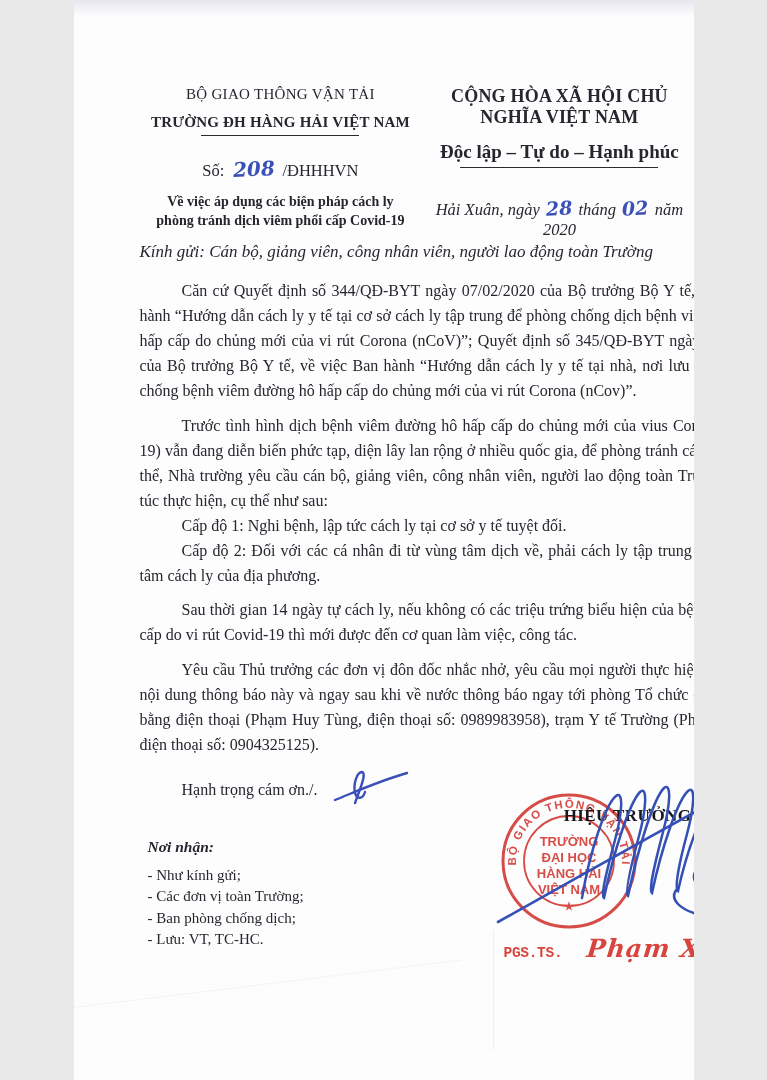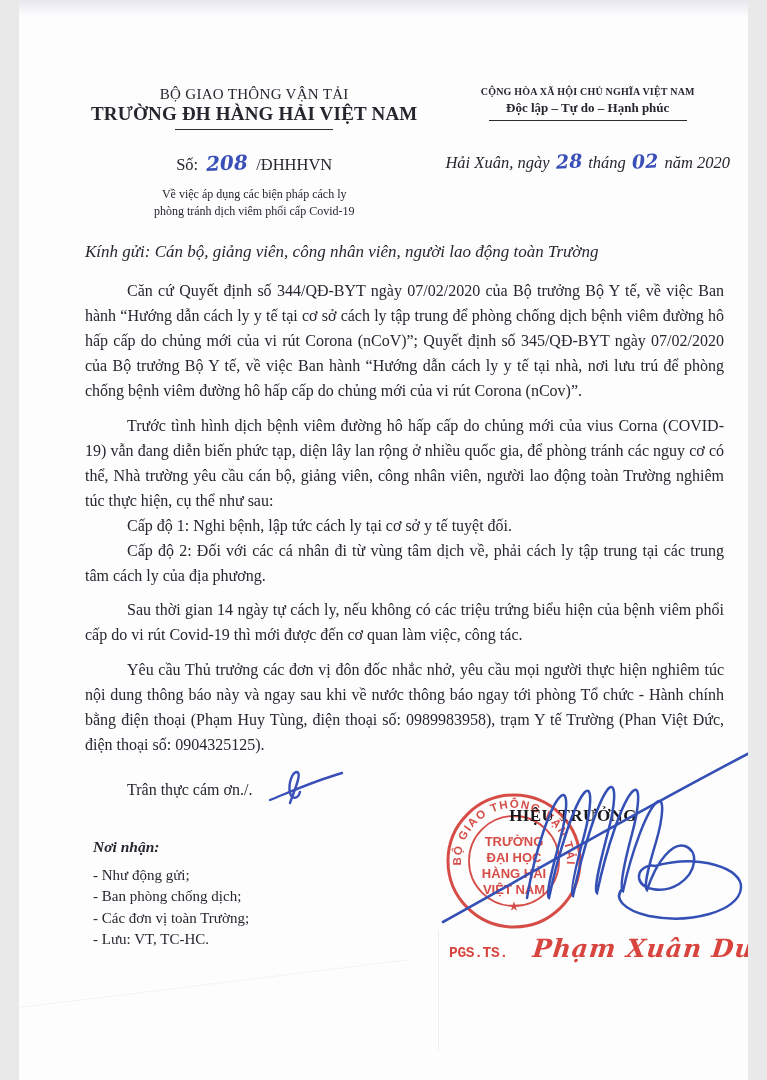--- a/index.html
+++ b/index.html
@@ -1,17 +1,17 @@
 <!DOCTYPE html>
 <html><head>
 <meta charset="utf-8">
 <style>
   html,body { margin:0; padding:0; background:#e9e9ea; }
   .page {
-    position:relative; width:729px; height:1080px; margin:0 auto;
+    position:relative; width:620px; height:1080px; margin:0 auto;
     background:#fdfdfe; overflow:hidden;
     font-family:"Liberation Serif", serif; color:#26262e;
   }
   .scan-shade-top{
     position:absolute; top:0; left:0; right:0; height:16px;
     background:linear-gradient(to bottom, rgba(176,176,198,0.30), rgba(255,255,255,0));
     pointer-events:none;
   }
   .fold-line-v{
     position:absolute; left:419px; top:930px; width:1px; height:120px;
@@ -20,26 +20,26 @@
   .fold-line-d{
     position:absolute; left:-30px; top:985px; width:420px; height:1px;
     background:rgba(120,120,140,0.07); transform:rotate(-7deg); pointer-events:none;
   }
 
   
   .header{ position:absolute; top:86px; left:0; width:100%; display:flex; }
   .hcol-left{ width:348px; margin-left:62px; text-align:center; }
   .hcol-right{ width:322px; text-align:center; }
   .ministry{ font-size:15px; letter-spacing:0.3px; }
-  .university{ font-size:19px; font-weight:bold; letter-spacing:0.2px; margin-top:0; }
+  .university{ font-size:15px; font-weight:bold; letter-spacing:0.2px; margin-top:11px; }
   .rule-left{ width:158px; border-bottom:1.6px solid #2a2a32; margin:4px auto 0; }
   .doc-number{ margin-top:23px; font-size:16.5px; }
-  .subject{ margin-top:11px; font-size:12px; line-height:1.38; }
-  .national1{ font-size:10px; font-weight:bold; letter-spacing:0.2px; }
-  .national2{ font-size:13px; font-weight:bold; margin-top:3px; }
+  .subject{ margin-top:11px; font-size:14px; line-height:1.38;font-weight:bold; }
+  .national1{ font-size:18px; font-weight:bold; letter-spacing:0.2px; }
+  .national2{ font-size:19px; font-weight:bold; margin-top:13px; }
   .rule-right{ width:198px; border-bottom:1.6px solid #2a2a32; margin:4px auto 0; }
   .place-date{ margin-top:31px; font-style:italic; font-size:16.5px; }
   .hw{
     font-family:"DejaVu Serif", serif; font-style:italic; font-weight:700;
     color:#3a4fb8; display:inline-block; transform:rotate(-3deg);
     font-size:19px; line-height:1; padding:0 2px;
   }
   .hw-num{ font-size:20px; margin:0 2px; }
 
   
@@ -111,33 +111,33 @@
 
   <div class="content">
     <div class="salutation">Kính gửi: Cán bộ, giảng viên, công nhân viên, người lao động toàn Trường</div>
     <p>Căn cứ Quyết định số 344/QĐ-BYT ngày 07/02/2020  của Bộ trưởng Bộ Y tế, về việc Ban hành “Hướng dẫn cách ly y tế tại cơ sở cách ly tập trung để phòng chống dịch bệnh viêm đường hô hấp cấp do chủng mới của vi rút Corona (nCoV)”; Quyết định số 345/QĐ-BYT ngày 07/02/2020  của Bộ trưởng Bộ Y tế, về việc Ban hành “Hướng dẫn cách ly y tế tại nhà, nơi lưu trú để phòng chống bệnh viêm đường hô hấp cấp do chủng mới của vi rút Corona (nCov)”.</p>
     <p class="sp">Trước tình hình dịch bệnh viêm đường hô hấp cấp do chủng mới của vius Corna (COVID-19) vẫn đang diễn biến phức tạp, diện lây lan rộng ở nhiều quốc gia, để phòng tránh các nguy cơ có thể, Nhà trường yêu cầu cán bộ, giảng viên, công nhân viên, người lao động toàn Trường nghiêm túc thực hiện, cụ thể như sau:</p>
     <p>Cấp độ 1: Nghi bệnh, lập tức cách ly tại cơ sở y tế tuyệt đối.</p>
     <p>Cấp độ 2: Đối với các cá nhân đi từ vùng tâm dịch về, phải cách ly tập trung tại các trung tâm cách ly của địa phương.</p>
     <p class="sp">Sau thời gian 14 ngày tự cách ly, nếu không có các triệu trứng biểu hiện của bệnh viêm phổi cấp do vi rút Covid-19 thì mới được đến cơ quan làm việc, công tác.</p>
     <p class="sp">Yêu cầu Thủ trưởng các đơn vị đôn đốc nhắc nhở, yêu cầu mọi người thực hiện nghiêm túc nội dung thông báo này và ngay sau khi về nước thông báo ngay tới phòng Tổ chức - Hành chính bằng điện thoại (Phạm Huy Tùng, điện thoại số: 0989983958), trạm Y tế Trường (Phan Việt Đức, điện thoại số: 0904325125).</p>
     <p class="closing">
-      <span>Trân thực cám ơn./.</span><svg class="initial-mark" width="84" height="40" viewBox="0 0 84 40">
+      <span>Hạnh trọng cám ơn./.</span><svg class="initial-mark" width="84" height="40" viewBox="0 0 84 40">
         <path d="M 28 36 C 33 22 40 6 35 5 C 30 5 26 17 28 26 C 30 33 36 32 38 25" fill="none" stroke="#3a4fb8" stroke-width="2.4" stroke-linecap="round"></path>
         <path d="M 8 33 C 28 25 52 14 80 6" fill="none" stroke="#3a4fb8" stroke-width="2.4" stroke-linecap="round"></path>
       </svg>
     </p>
   </div>
 
   <div class="footer">
     <div class="recipients">
       <div class="recipients-title">Nơi nhận:</div>
-      <div class="recipient">- Như động gửi;</div>
+      <div class="recipient">- Như kính gửi;</div>
+      <div class="recipient">- Các đơn vị toàn Trường;</div>
       <div class="recipient">- Ban phòng chống dịch;</div>
-      <div class="recipient">- Các đơn vị toàn Trường;</div>
       <div class="recipient">- Lưu: VT, TC-HC.</div>
     </div>
 
     <svg class="stamp" viewBox="0 0 142 142">
       <circle cx="71" cy="71" r="66" fill="none" stroke="#d4403a" stroke-width="3"></circle>
       <circle cx="71" cy="71" r="45" fill="none" stroke="#d4403a" stroke-width="1.8"></circle>
       <path id="stamp-arc" d="M 23.4 94.2 A 53 53 0 1 1 118.6 94.2" fill="none"></path>
       <text font-size="11.5" fill="#d4403a" letter-spacing="1.5">
         <textPath href="#stamp-arc" startOffset="50%" text-anchor="middle">BỘ GIAO THÔNG VẬN TẢI</textPath>
       </text>

